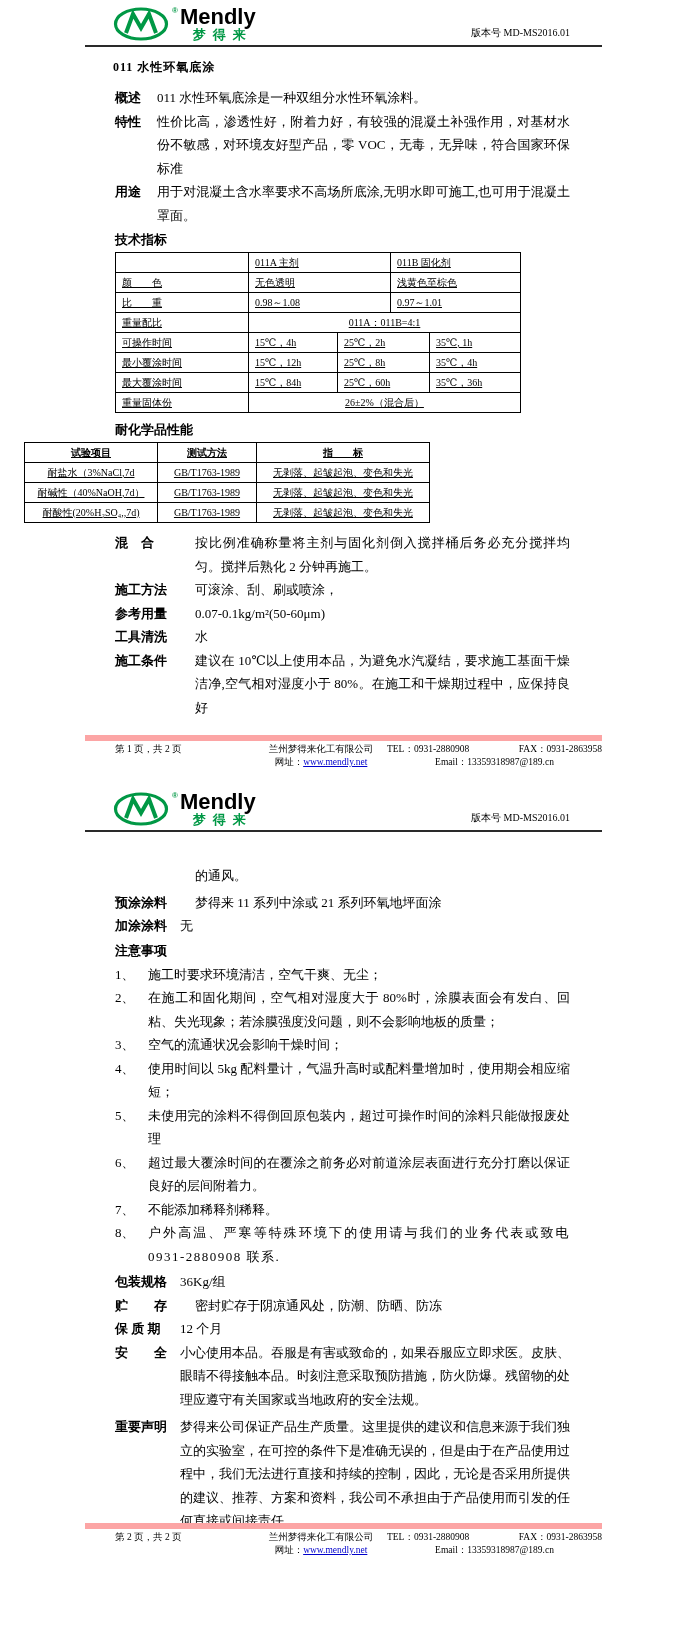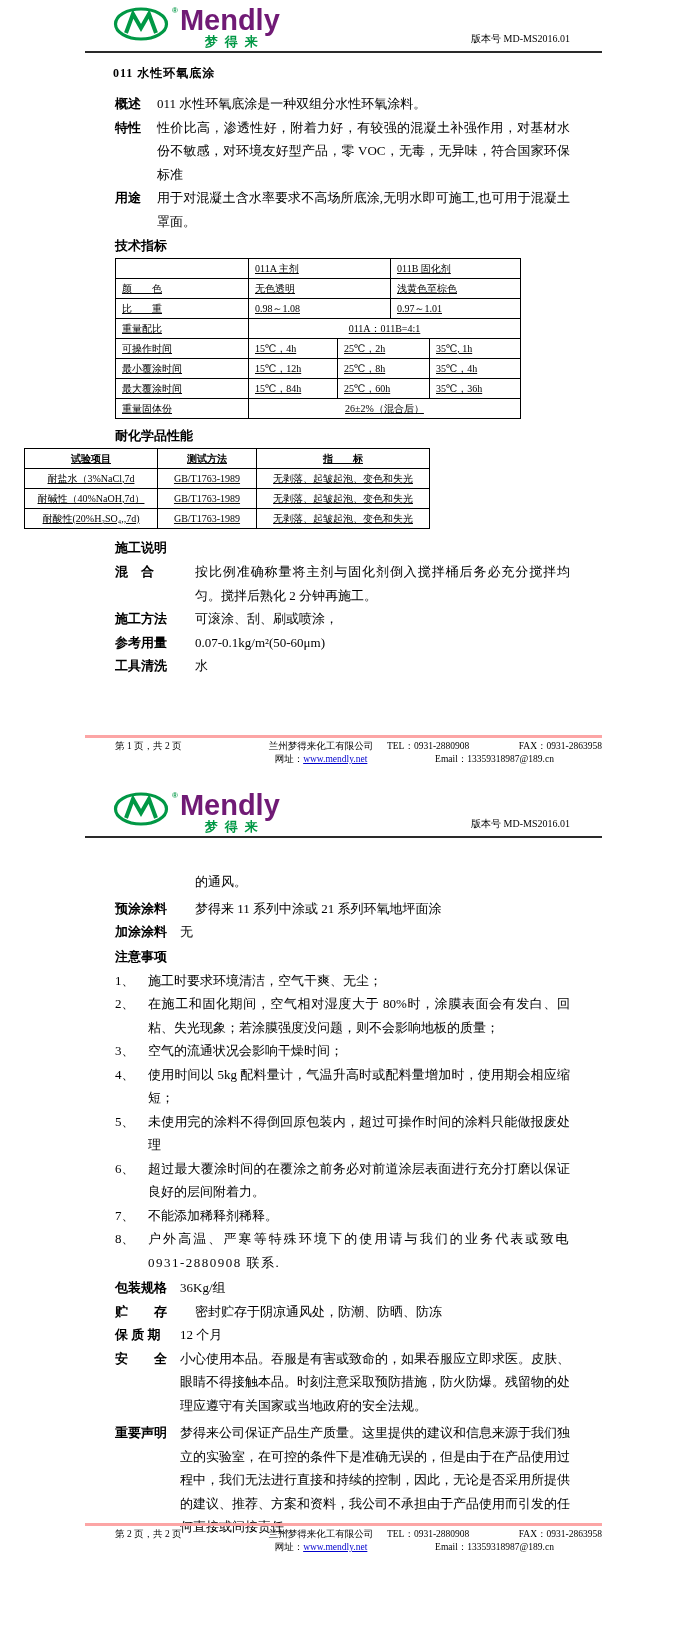--- a/index.html
+++ b/index.html
@@ -17,21 +17,21 @@
   .hdr {
     display: flex; justify-content: space-between; align-items: flex-end;
     padding: 6px 117px 3px 113px;
   }
   .logo { display: flex; align-items: flex-start; }
   .logo-mark { display: block; }
   .reg { color: #009845; font-size: 8px; font-weight: bold; margin: 0 2px 0 1px; font-family: "Liberation Sans", sans-serif; }
   .logo-words { line-height: 1; }
   .brand {
     font-family: "Liberation Sans", "DejaVu Sans", sans-serif;
-    font-weight: bold; font-size: 29px; color: #701a75; letter-spacing: 0px; display: block;
+    font-weight: bold; font-size: 22px; color: #000000; letter-spacing: 0px; display: block;
   }
   .brand-cn {
     font-weight: bold; font-size: 13px; color: #009845; letter-spacing: 7px;
     display: block; margin-top: 0px; padding-left: 10px; text-align: center;
   }
   .version { font-size: 10px; padding-bottom: 2px; }
   .rule { height: 2px; background: #2a2a2a; margin: 0 85px; }
 
   
   .doc-title {
@@ -60,21 +60,21 @@
   .note { display: flex; margin: 0 117px 0 115px; font-size: 13px; line-height: 23.5px; }
   .note .num { flex: 0 0 33px; }
   .note .txt { flex: 1; text-align: justify; }
   .note-spread .txt { letter-spacing: 1.5px; }
 
   .cont-line { margin: 0 117px 0 195px; font-size: 13px; line-height: 23.5px; }
 
   
   .footer {
     position: absolute; left: 85px; right: 85px;
-    border-top: 3px solid #fca5a5; padding-top: 2px;
+    border-top: 6px solid #fca5a5; padding-top: 2px;
     font-size: 9.5px; line-height: 13px;
     display: flex; align-items: flex-start;
   }
   .f-left { flex: 0 0 170px; padding-left: 30px; }
   .f-mid { flex: 1; text-align: center; }
   .f-right { flex: 0 0 215px; }
   .f-telfax { display: flex; justify-content: space-between; }
   .f-email { text-align: center; }
   .link { color: #0000cc; text-decoration: underline; cursor: pointer; }
   .footer-1 { top: 735px; }
@@ -195,37 +195,40 @@
       <td>无剥落、起皱起泡、变色和失光</td>
     </tr>
     <tr>
       <td>耐酸性(20%H₂SO₄,,7d)</td>
       <td>GB/T1763-1989</td>
       <td>无剥落、起皱起泡、变色和失光</td>
     </tr>
   </tbody>
     </table>
 
-  <div class="sec-title" style="margin-top:10px">施工说明</div>
 
   <div class="row row-lg">
     <span class="lbl">混　合</span>
     <div class="txt">按比例准确称量将主剂与固化剂倒入搅拌桶后务必充分搅拌均匀。搅拌后熟化 2 分钟再施工。</div>
   </div>
   <div class="row row-lg">
     <span class="lbl">施工方法</span>
     <div class="txt">可滚涂、刮、刷或喷涂，</div>
   </div>
   <div class="row row-lg">
     <span class="lbl">参考用量</span>
     <div class="txt">0.07-0.1kg/m²(50-60μm)</div>
   </div>
   <div class="row row-lg">
     <span class="lbl">工具清洗</span>
     <div class="txt">水</div>
+  </div>
+  <div class="row row-lg">
+    <span class="lbl">施工条件</span>
+    <div class="txt">建议在 10℃以上使用本品，为避免水汽凝结，要求施工基面干燥洁净,空气相对湿度小于 80%。在施工和干燥期过程中，应保持良好</div>
   </div>
 
   <div class="footer footer-1">
     <div class="f-left">第 1 页，共 2 页</div>
     <div class="f-mid">
       <div>兰州梦得来化工有限公司</div>
       <div><span>网址：</span><span class="link">www.mendly.net</span></div>
     </div>
     <div class="f-right">
       <div class="f-telfax">

